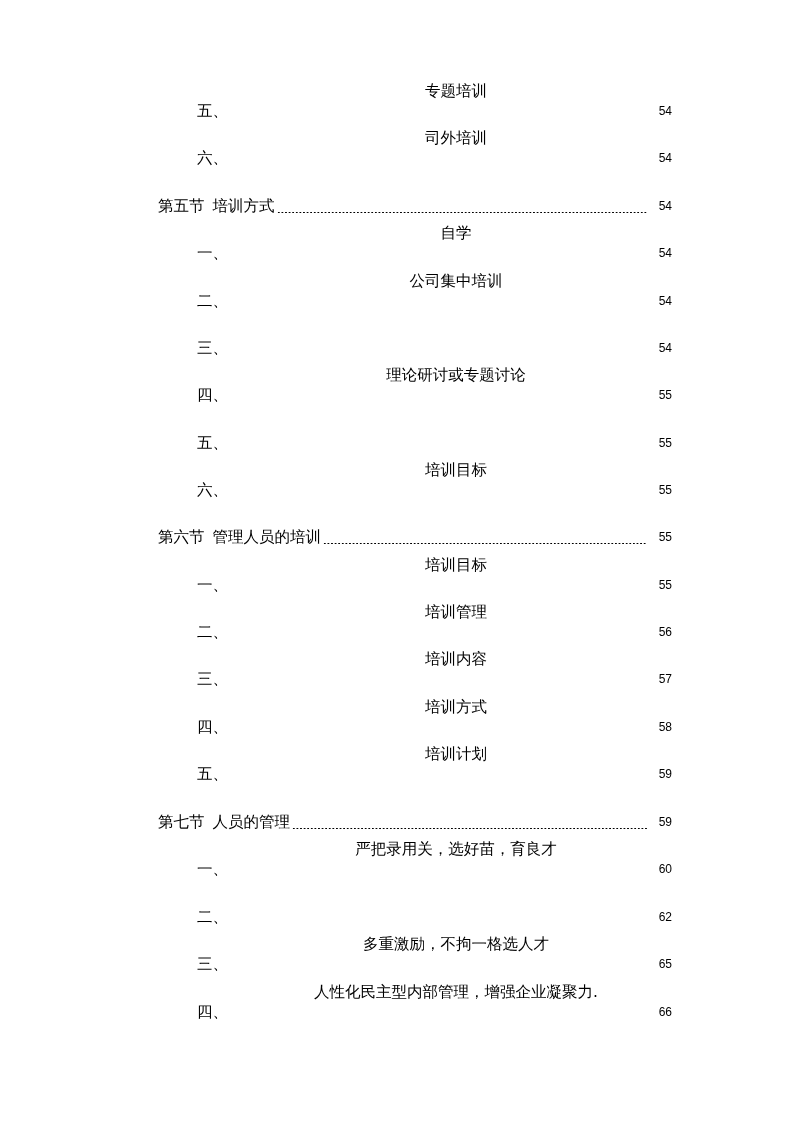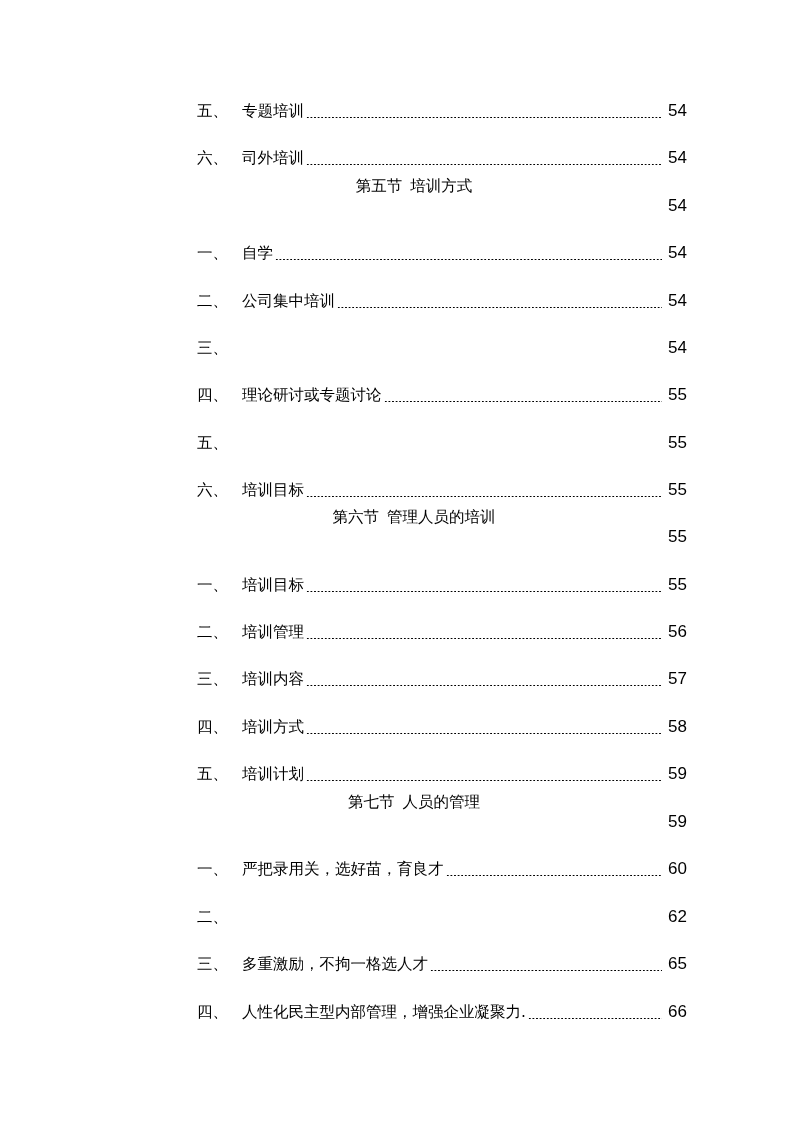--- a/index.html
+++ b/index.html
@@ -41,46 +41,46 @@
       padding-right: 2px;
       background: #ffffff;
       position: relative;
       z-index: 2;
     }
     .toc-row.level-1 .title-wrap {
       position: absolute;
       left: 158px;
       right: 121px;
       display: flex;
-      align-items: center;
-      flex-direction: column;
+      align-items: flex-end;
     }
     .toc-row.level-2 .title-wrap {
       position: absolute;
       left: 242px;
       right: 121px;
       display: flex;
       align-items: center;
+      flex-direction: column;
     }
     .leader {
       flex: 1 1 auto;
       height: 20px;
       margin-bottom: 0px;
       background-image: radial-gradient(circle, #000000 0.75px, transparent 0.9px);
       background-size: 3.6px 3px;
       background-repeat: repeat-x;
       background-position: 0 15px;
     }
     .page {
       position: absolute;
-      right: 106px;
+      right: 121px;
       width: 24px;
       text-align: right;
       font-family: "Liberation Sans", sans-serif;
-      font-size: 17px;
+      font-size: 12px;
       line-height: 20px;
       background: #ffffff;
       z-index: 2;
       padding-left: 1px;
     }
     .sec-label {
       margin-right: 8px;
       white-space: nowrap;
     }
   </style>

